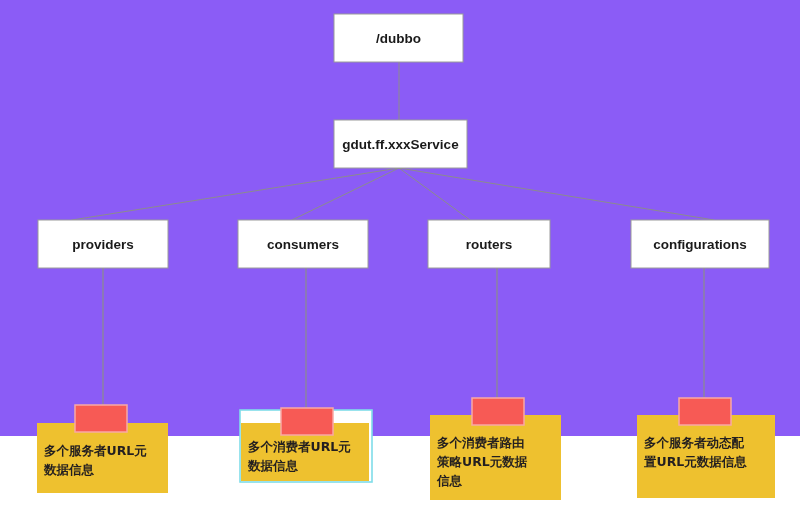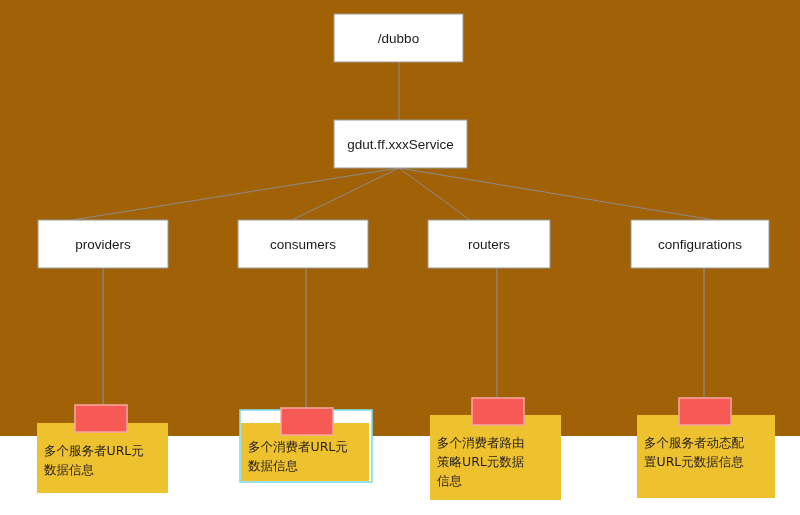--- a/index.html
+++ b/index.html
@@ -11,21 +11,22 @@
   body {
     width: 800px;
     height: 515px;
     overflow: hidden;
     font-family: "Liberation Sans", "DejaVu Sans", sans-serif;
   }
   #diagram-canvas {
     position: relative;
     width: 800px;
     height: 436px;
-    background: #a16207;
+    background: #8b5cf6;
+    font-weight: bold;
   }
   #diagram-svg {
     position: absolute;
     top: 0;
     left: 0;
     width: 800px;
     height: 515px;
   }
   .node-box-text {
     font-family: "Liberation Sans", "DejaVu Sans", sans-serif;

